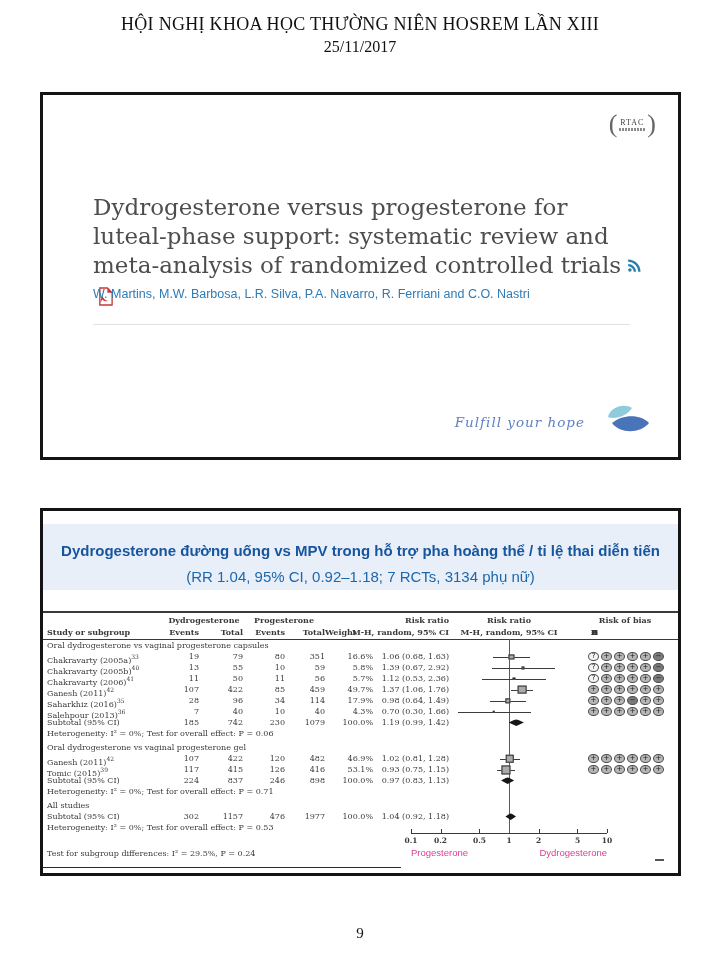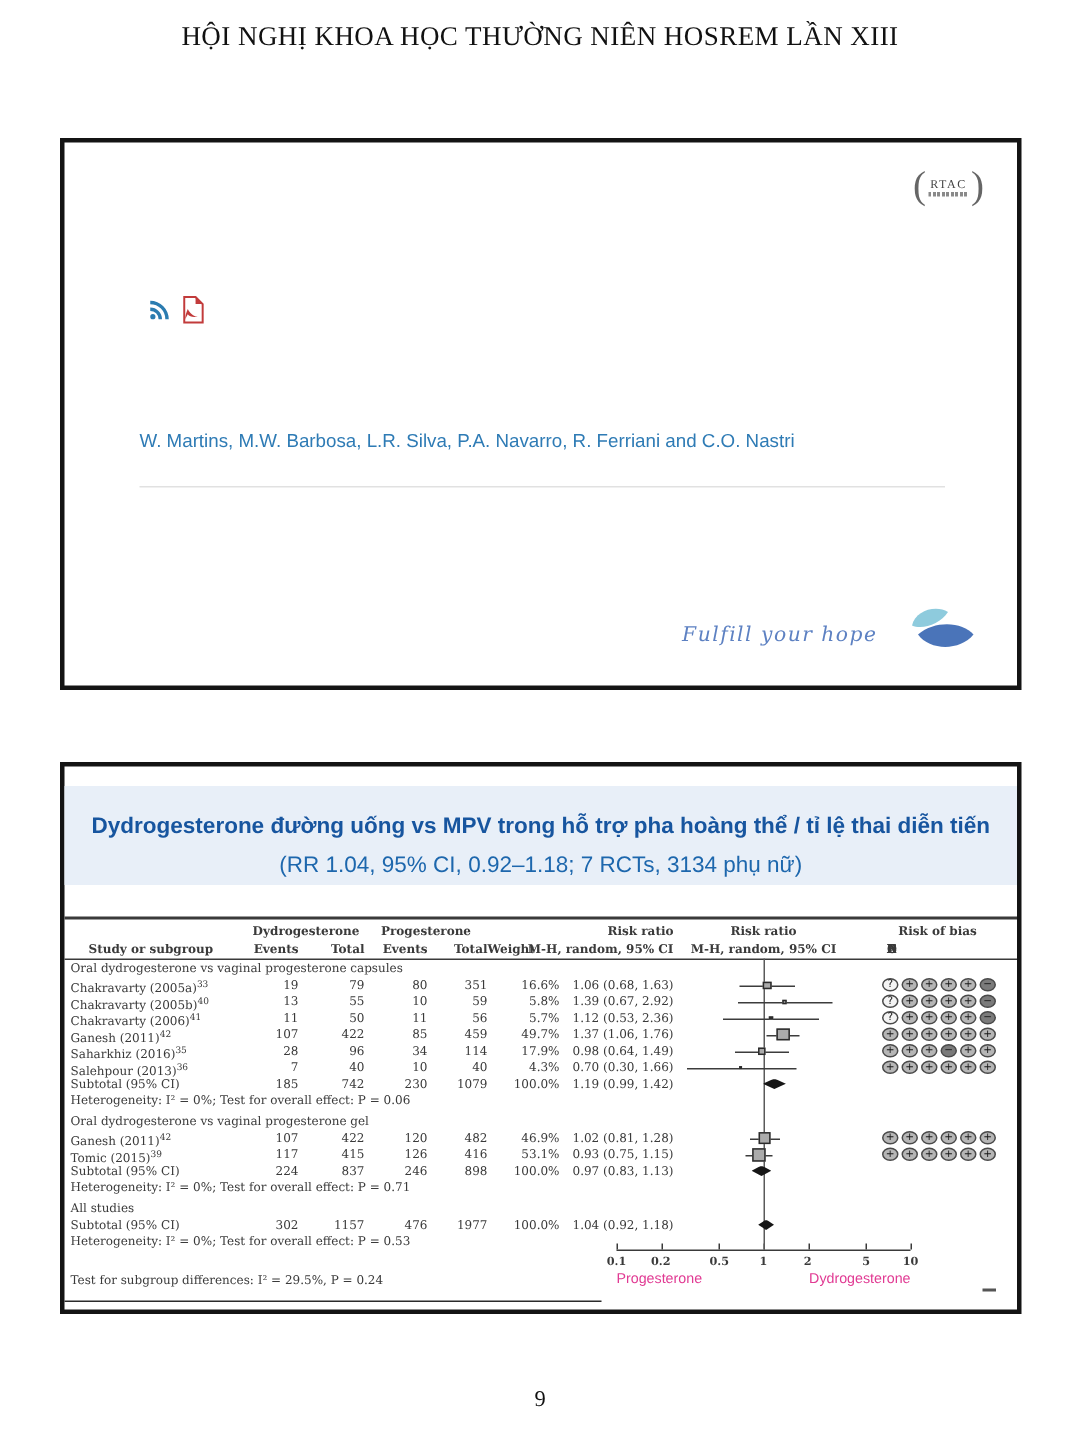--- a/index.html
+++ b/index.html
@@ -76,35 +76,36 @@
   .bottom-rule{position:absolute;left:0;top:254px;width:358px;height:1px;background:#2b2b2b;}
   .corner-dash{position:absolute;left:612px;top:246px;width:9px;height:2px;background:#555;}
 
   .page-number{position:absolute;left:0;top:925px;width:720px;text-align:center;font-size:15px;color:#111;}
 </style>
 </head>
 <body>
 
 <div class="page-header">
   <div class="h1">HỘI NGHỊ KHOA HỌC THƯỜNG NIÊN HOSREM LẦN XIII</div>
+  <div class="h2">25/11/2017</div>
 </div>
 
 <div class="slide slide1">
 
   <div class="rtac">
     <span class="paren">(</span>
     <span class="mid">
       <span class="t">RTAC</span>
       <span class="sub"></span>
     </span>
     <span class="paren">)</span>
   </div>
 
   <div class="s1-title">
-    <span class="ticon"><svg width="19" height="19" viewBox="0 0 24 24">
+    <span>Dydrogesterone versus progesterone for luteal-phase support: systematic review and meta-analysis of randomized controlled trials</span><span class="ticon"><svg width="19" height="19" viewBox="0 0 24 24">
           <path fill="#2b7cb0" d="M6.2 15.6a2.2 2.2 0 1 1 0 4.4 2.2 2.2 0 0 1 0-4.4zM4 10.1a9.9 9.9 0 0 1 9.9 9.9h-2.9A7 7 0 0 0 4 13v-2.9zm0-5.7A15.6 15.6 0 0 1 19.6 20h-2.9A12.7 12.7 0 0 0 4 7.3V4.4z"></path>
         </svg></span><span class="ticon"><svg width="17" height="19" viewBox="0 0 18 20">
           <path fill="none" stroke="#c23b3b" stroke-width="1.4" d="M3 1h8l5 5v13H3z"></path>
           <path fill="#c23b3b" d="M11 1l5 5h-5z"></path>
           <path fill="#c23b3b" d="M5.5 9.5c1.5 3 4 5.5 7 5.1-2.5 1.2-5.8.3-7-1.4-.8 1.3-1.4 2.6-1.6 3.8-.6-2.4.7-5.3 1.6-7.5z"></path>
         </svg></span>
   </div>
 
   <div class="s1-authors">W. Martins, M.W. Barbosa, L.R. Silva, P.A. Navarro, R. Ferriani and C.O. Nastri</div>
   <div class="s1-rule"></div>
@@ -122,21 +123,21 @@
 
   <div class="s2-band">
     <div class="s2-t1">Dydrogesterone đường uống vs MPV trong hỗ trợ pha hoàng thể / tỉ lệ thai diễn tiến</div>
     <div class="s2-t2">(RR 1.04, 95% CI, 0.92–1.18; 7 RCTs, 3134 phụ nữ)</div>
   </div>
 
   <div class="table-area">
     <div class="vline"></div>
 
     <div class="thead">
-      <span class="rowB" style="left:16px;text-align:center;">Study or subgroup</span>
+      <span class="rowB" style="left:4px;text-align:center;">Study or subgroup</span>
       <span class="rowA" style="left:122px;width:78px;text-align:center;">Dydrogesterone</span>
       <span class="rowA" style="left:200px;width:82px;text-align:center;">Progesterone</span>
       <span class="rowB" style="left:122px;width:34px;text-align:right;">Events</span>
       <span class="rowB" style="left:156px;width:44px;text-align:right;">Total</span>
       <span class="rowB" style="left:200px;width:42px;text-align:right;">Events</span>
       <span class="rowB" style="left:242px;width:40px;text-align:right;">Total</span>
       <span class="rowB" style="left:282px;width:48px;">Weight</span>
       <span class="rowA" style="left:300px;width:106px;text-align:right;">Risk ratio</span>
       <span class="rowB" style="left:300px;width:106px;text-align:right;">M-H, random, 95% CI</span>
       <span class="rowA" style="left:406px;width:120px;text-align:center;">Risk ratio</span>

